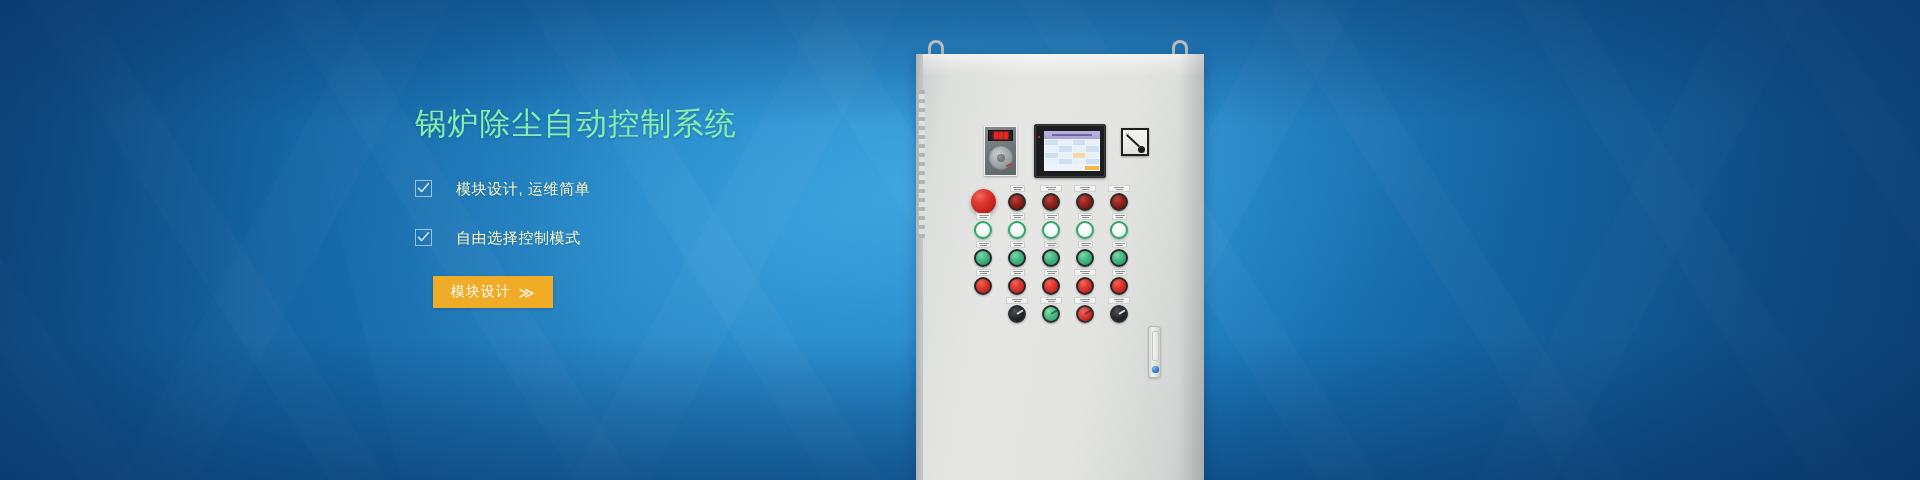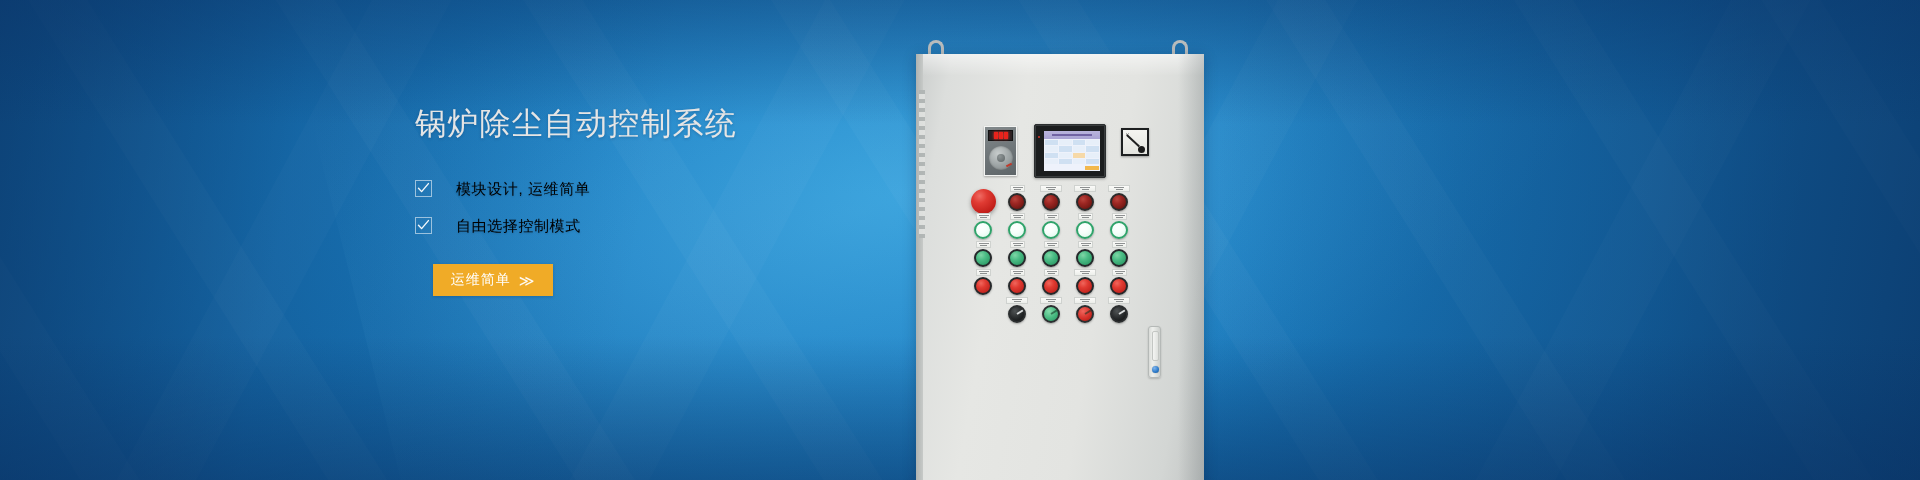--- a/index.html
+++ b/index.html
@@ -67,47 +67,47 @@
     transform: rotate(-14deg);
   }
 
   
   .content {
     position: absolute;
     left: 415px; top: 104px;
     width: 470px;
   }
   .headline {
-    color: #e5e5e5;
+    color: #86efac;
     font-size: 31px;
     line-height: 40px;
     letter-spacing: 1.2px;
     font-weight: 400;
     white-space: nowrap;
     text-shadow: 0 1px 3px rgba(0,30,70,0.25);
   }
 
   .bullets { margin-top: 28px; }
   .bullet {
     display: flex;
     align-items: center;
     height: 33px;
     margin-bottom: 0px;
   }
-  .bullet + .bullet { margin-top: 4px; }
+  .bullet + .bullet { margin-top: 16px; }
   .cb {
     width: 17px; height: 17px;
     flex: 0 0 17px;
     border: 1px solid rgba(255,255,255,0.55);
     position: relative;
     margin-right: 24px;
   }
   .cb svg { position: absolute; left: 1px; top: 1px; }
   .blabel {
-    color: #000000;
+    color: #fef9c3;
     font-size: 15px;
     line-height: 17px;
     letter-spacing: 0.6px;
     white-space: nowrap;
     text-shadow: 0 1px 2px rgba(0,30,70,0.20);
   }
 
   
   .cta {
     margin-top: 22px;
@@ -422,21 +422,21 @@
             <path d="M1.5 6.2 L4.6 9.6 L11.4 1.6" fill="none" stroke="#ffffff" stroke-width="1.4" stroke-linecap="round" stroke-linejoin="round" opacity="0.95"></path>
           </svg>
         </span>
         <span class="blabel">自由选择控制模式</span>
       </div>
 
 
     </div>
 
     <button class="cta">
-      <span>运维简单</span>
+      <span>模块设计</span>
       <span class="chev">≫</span>
     </button>
 
   </div>
 
   <div class="ground"></div>
 
   <div class="cabinet-wrap">
 
     <div class="eye l"></div>

